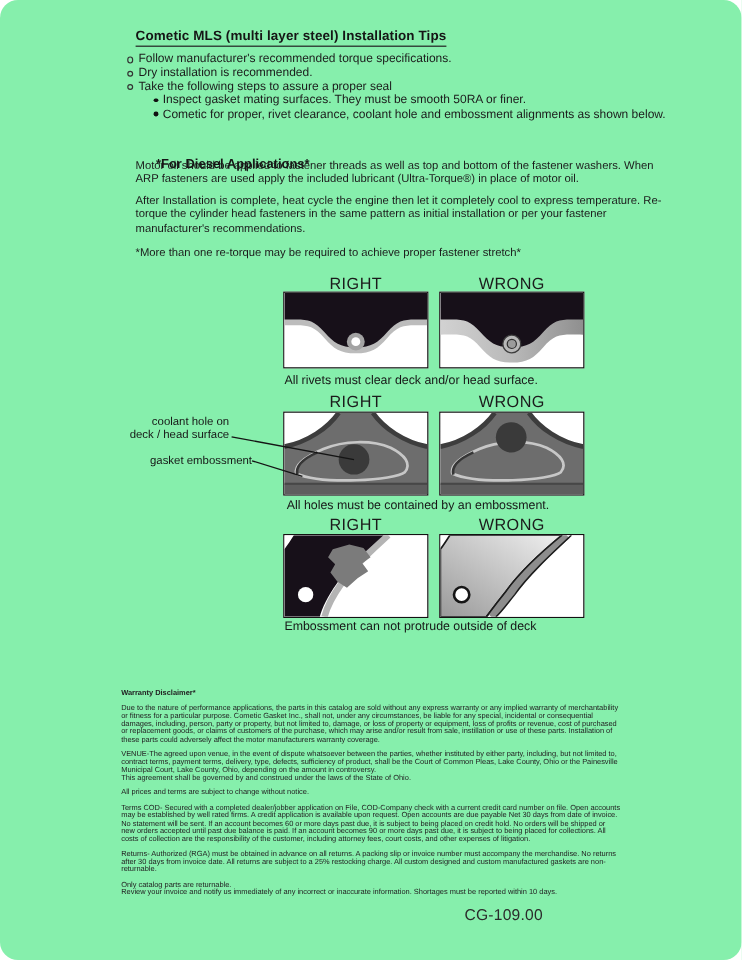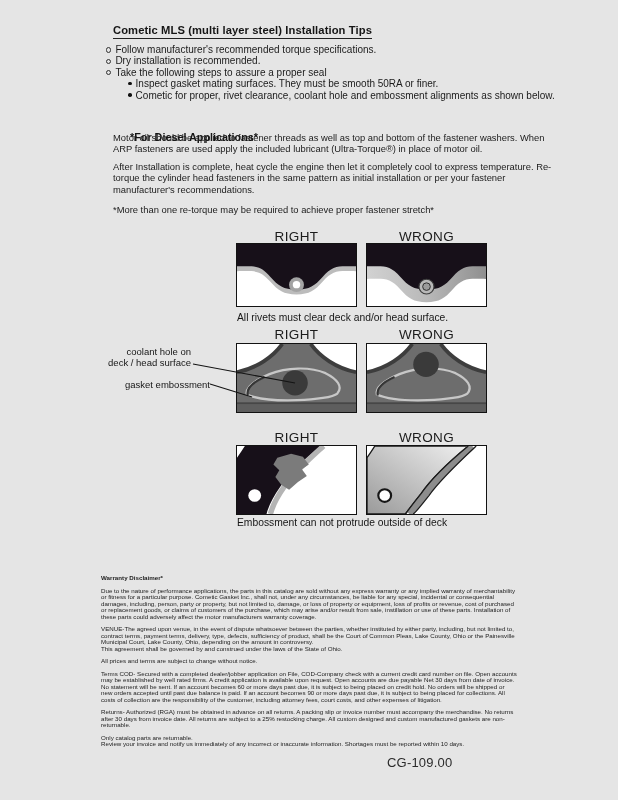--- a/index.html
+++ b/index.html
@@ -1,17 +1,17 @@
 <!DOCTYPE html>
 <html><head>
 <meta charset="utf-8">
 <style>
   html,body{margin:0;padding:0;background:#fff;}
-  .page{position:relative;width:618px;height:800px;background:#e5e5e5;overflow:hidden;
-        font-family:"Liberation Sans", sans-serif;color:#1d1d1d;}
+  .page{position:relative;width:618px;height:800px;background:#86efac;overflow:hidden;
+        font-family:"Liberation Sans", sans-serif;color:#1d1d1d;border-radius:15px;}
   
   .title{position:absolute;left:113px;top:24px;margin:0;font-size:11.2px;font-weight:bold;
          letter-spacing:.1px;color:#151515;border-bottom:1.6px solid #222;padding-bottom:2px;}
   
   .bullets{position:absolute;left:106px;top:44px;width:500px;font-size:10px;line-height:11.4px;color:#1b1b1b;}
   .b-row{display:flex;align-items:flex-start;}
   .ob{width:3.4px;height:3.4px;border:1px solid #333;border-radius:50%;margin:3.2px 4px 0 0;flex:none;}
   .sb{width:3.6px;height:3.6px;background:#111;border-radius:50%;margin:3.6px 4px 0 22px;flex:none;}
   .b-text{white-space:nowrap;}
   
@@ -150,20 +150,21 @@
       <path d="M11,53 C9,45 17,39 28,34" fill="none" stroke="#363636" stroke-width="2.2"></path>
       <circle cx="60" cy="21" r="13" fill="#3a3a3a"></circle>
     </svg>
   </div>
 
   <svg class="ann-lines" viewBox="0 0 125 55">
     <line x1="8" y1="14" x2="110" y2="33" stroke="#141414" stroke-width="1.1"></line>
     <line x1="25" y1="34" x2="67" y2="47" stroke="#141414" stroke-width="1.1"></line>
   </svg>
 
+  <p class="cap cap2">All holes must be contained by an embossment.</p>
 
   <div class="dlabel r3">RIGHT</div>
   <div class="dlabel w3">WRONG</div>
 
   <div class="dbox row3 bx1">
     <svg viewBox="0 0 121 70" preserveAspectRatio="none">
       <rect width="121" height="70" fill="#ffffff"></rect>
       <path d="M88,0 C74,13 57,28 48,42 C41,52 36,62 34,70" fill="none" stroke="#b4b4b4" stroke-width="5.5"></path>
       <path d="M8,0 H84 C70,13 53,28 44,42 C37,52 32,62 30,70 H0 V12 C3,8 5.5,4 8,0 Z" fill="#171019"></path>
       <path d="M41,12 L55,8 L67,11 L73,19 L66,24 L71,31 L62,37 L53,45 L45,40 L39,32 L43,25 L37,19 Z" fill="#7b7b7b"></path>

